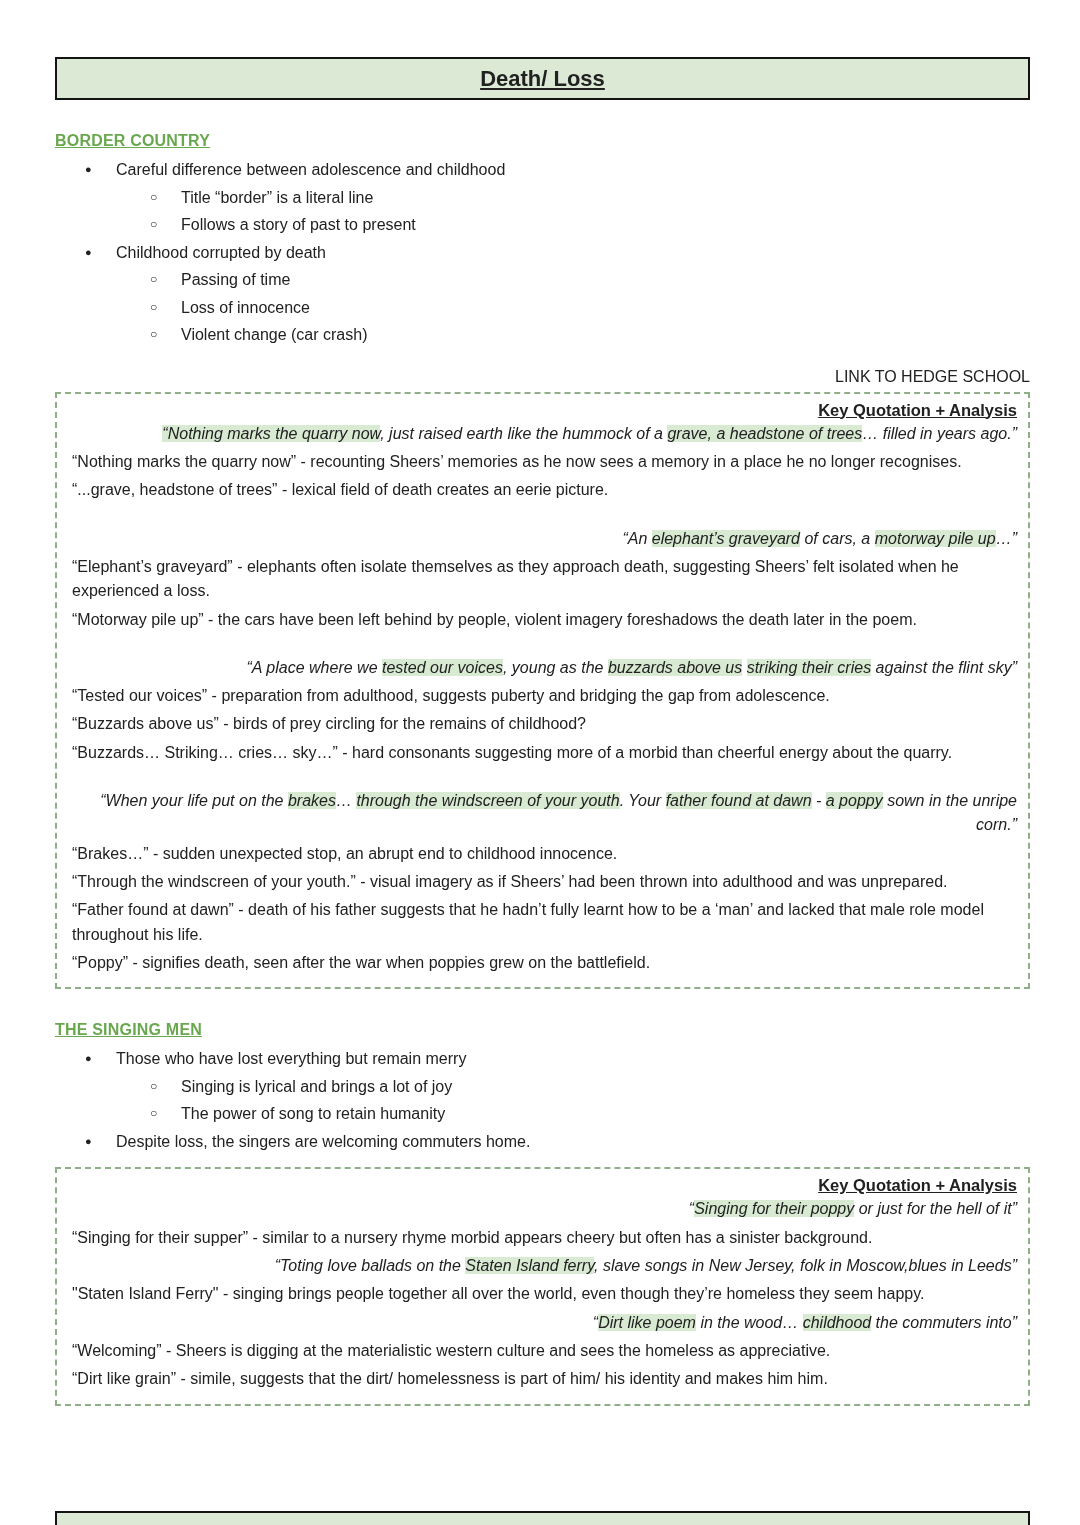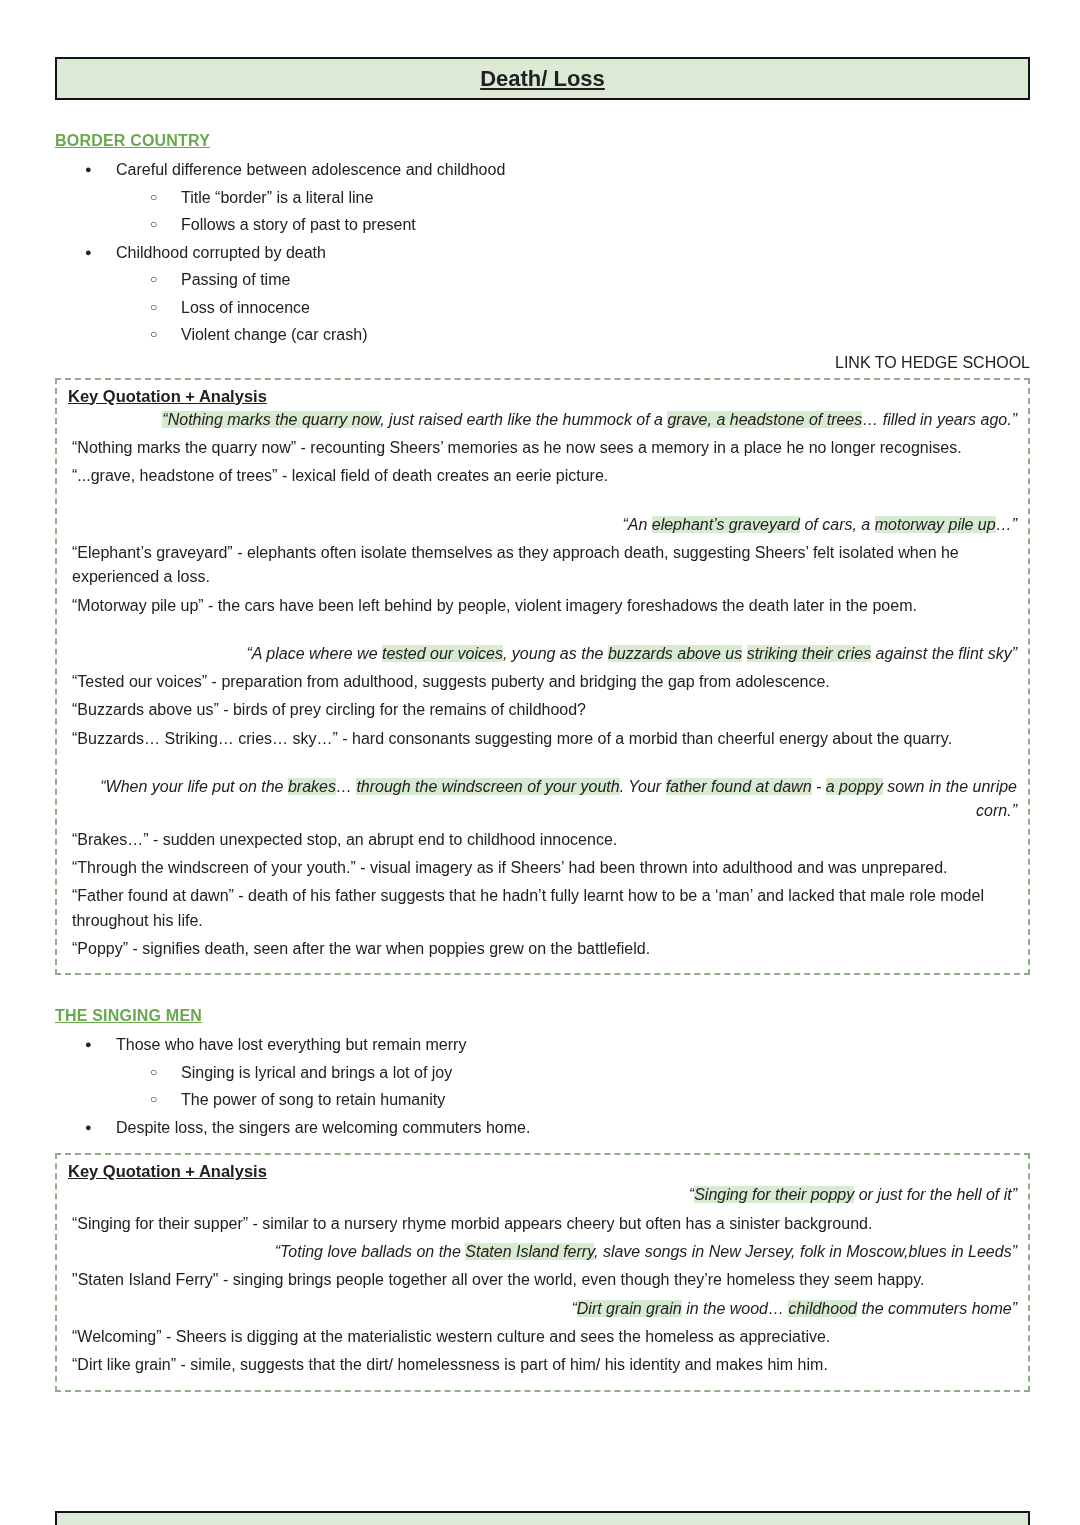--- a/index.html
+++ b/index.html
@@ -29,30 +29,30 @@
     text-decoration:underline;
     letter-spacing:.2px;
   }
   .bullet-row{display:flex;line-height:27.5px;font-size:16px;}
   .bullet-row.l1{margin-left:30px;}
   .bullet-row.l2{margin-left:95px;}
   .bullet-row .marker{width:31px;flex:0 0 31px;}
   .bullet-row.l1 .marker{font-size:11px;}
   .bullet-row.l2 .marker{font-size:12px;}
   .link-note{
-    text-align:right;font-size:16px;line-height:24px;margin-top:2px;
+    text-align:right;font-size:16px;line-height:24px;margin-top:16px;
   }
   .quote-box{
     margin-top:3px;
     border:2px dashed var(--box-border,#8faf88);
     padding:4px 11px 8px 11px;
     font-size:16px;line-height:24.3px;
   }
   .box-title{
-    text-align:left;font-weight:bold;text-decoration:underline;font-size:16.5px;
+    text-align:right;font-weight:bold;text-decoration:underline;font-size:16.5px;
   }
   .qgroup.gap{margin-top:24px;}
   .quote-line{text-align:right;font-style:italic;margin:0;}
   .quote-line .hl{background:var(--highlight,#d9ead3);}
   .analysis-line{margin:4px;}
   .next-strip{
     position:absolute;left:55px;right:50px;bottom:0;height:12px;
     background:var(--banner-fill,#dcead5);
     border:2px solid #141414;border-bottom:none;
   }
@@ -157,21 +157,21 @@
         <div class="box-title">Key Quotation + Analysis</div>
         <div class="qgroup">
           <p class="quote-line"><span>“</span><span class="hl">Singing for their poppy</span><span> or just for the hell of it”</span></p>
           <p class="analysis-line">“Singing for their supper” - similar to a nursery rhyme morbid appears cheery but often has a sinister background.</p>
         </div>
         <div class="qgroup">
           <p class="quote-line"><span>“Toting love ballads on the </span><span class="hl">Staten Island ferry</span><span>, slave songs in New Jersey, folk in Moscow,blues in Leeds”</span></p>
           <p class="analysis-line">"Staten Island Ferry" - singing brings people together all over the world, even though they’re homeless they seem happy.</p>
         </div>
         <div class="qgroup">
-          <p class="quote-line"><span>“</span><span class="hl">Dirt grain grain</span><span> in the wood… </span><span class="hl">childhood</span><span> the commuters home”</span></p>
+          <p class="quote-line"><span>“</span><span class="hl">Dirt like poem</span><span> in the wood… </span><span class="hl">childhood</span><span> the commuters into”</span></p>
           <p class="analysis-line">“Welcoming” -  Sheers is digging at the materialistic western culture and sees the homeless as appreciative.</p>
           <p class="analysis-line">“Dirt like grain” - simile, suggests that the dirt/ homelessness is part of him/ his identity and makes him him.</p>
         </div>
       </div>
 
   </div>
 
   <div class="next-strip"></div>
 </div>
 

